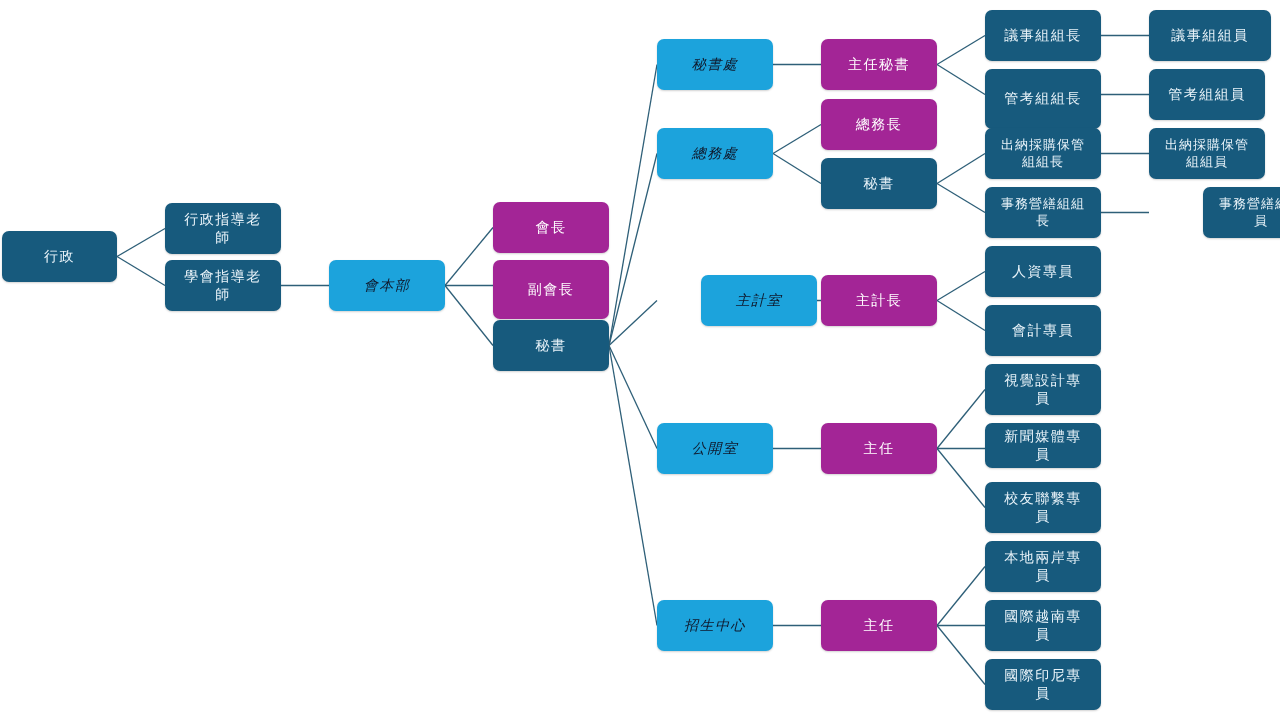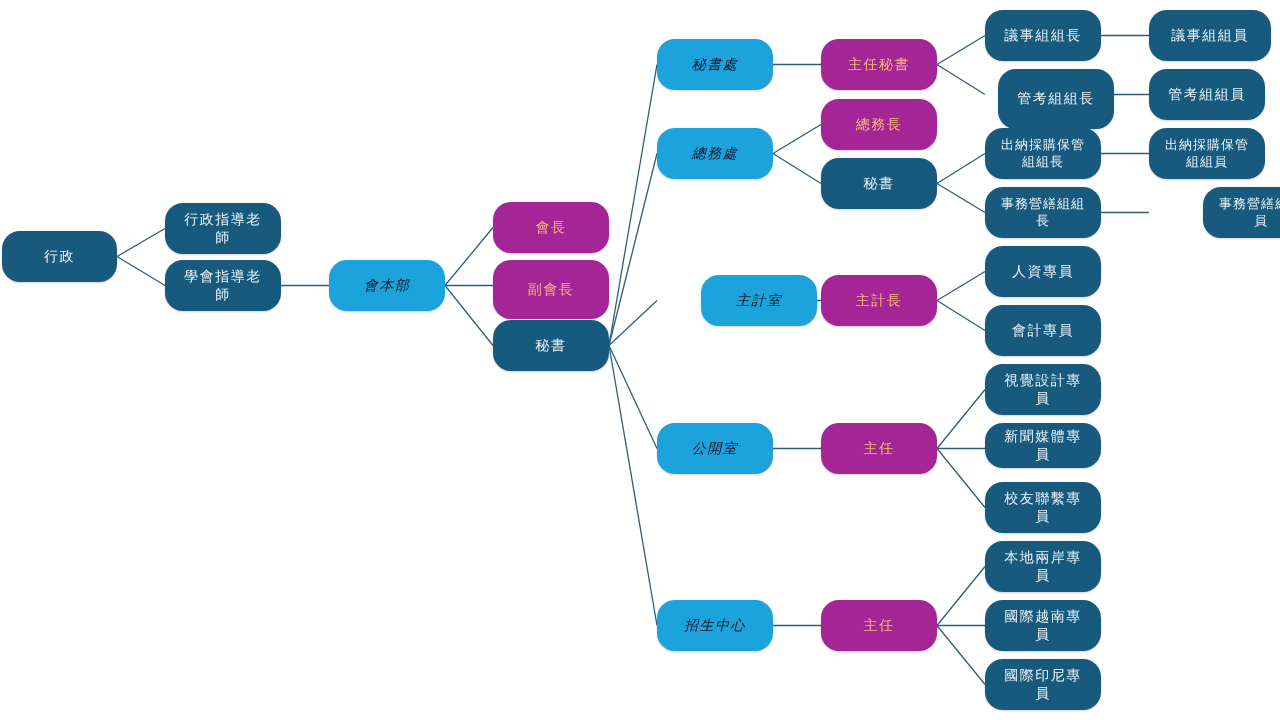--- a/index.html
+++ b/index.html
@@ -21,32 +21,32 @@
     width: 1280px;
     height: 720px;
     pointer-events: none;
   }
   .node {
     position: absolute;
     display: flex;
     align-items: center;
     justify-content: center;
     text-align: center;
-    border-radius: 18px;
+    border-radius: 7px;
     box-sizing: border-box;
     padding: 2px 12px;
     line-height: 1.25;
     letter-spacing: 1.5px;
     font-size: 14px;
     z-index: 3;
     box-shadow: 0 1px 2px rgba(0,0,0,0.18);
   }
   .c-dark  { background: #175A7D; color: #eaf4fa; }
   .c-cyan  { background: #1CA3DC; color: #0f172a; font-style: italic; }
-  .c-mag   { background: #A32596; color: #fdba74; }
+  .c-mag   { background: #A32596; color: #ffffff; }
   .node.small { font-size: 13px; letter-spacing: 1px; }
 </style>
 </head>
 <body>
 
 <div id="canvas">
   <svg id="edges" viewBox="0 0 1280 720" xmlns="http://www.w3.org/2000/svg">
       <line x1="117" y1="256.5" x2="165" y2="228.5" stroke="#2E5F78" stroke-width="1.3"></line>
       <line x1="117" y1="256.5" x2="165" y2="285.5" stroke="#2E5F78" stroke-width="1.3"></line>
       <line x1="281" y1="285.5" x2="329" y2="285.5" stroke="#2E5F78" stroke-width="1.3"></line>
@@ -132,21 +132,21 @@
       </div>
       <div class="node c-mag" style="left: 821px; top: 423px; width: 116px; height: 51px;">
         <span>主任</span>
       </div>
       <div class="node c-mag" style="left: 821px; top: 600px; width: 116px; height: 51px;">
         <span>主任</span>
       </div>
       <div class="node c-dark" style="left: 985px; top: 10px; width: 116px; height: 51px;">
         <span>議事組組長</span>
       </div>
-      <div class="node c-dark" style="left: 985px; top: 69px; width: 116px; height: 60px; margin-left: 13px;">
+      <div class="node c-dark" style="left: 985px; top: 69px; width: 116px; height: 60px;">
         <span>管考組組長</span>
       </div>
       <div class="node c-dark small" style="left: 985px; top: 128px; width: 116px; height: 51px;">
         <span>出納採購保管組組長</span>
       </div>
       <div class="node c-dark small" style="left: 985px; top: 187px; width: 116px; height: 51px;">
         <span>事務營繕組組長</span>
       </div>
       <div class="node c-dark" style="left: 985px; top: 246px; width: 116px; height: 51px;">
         <span>人資專員</span>

